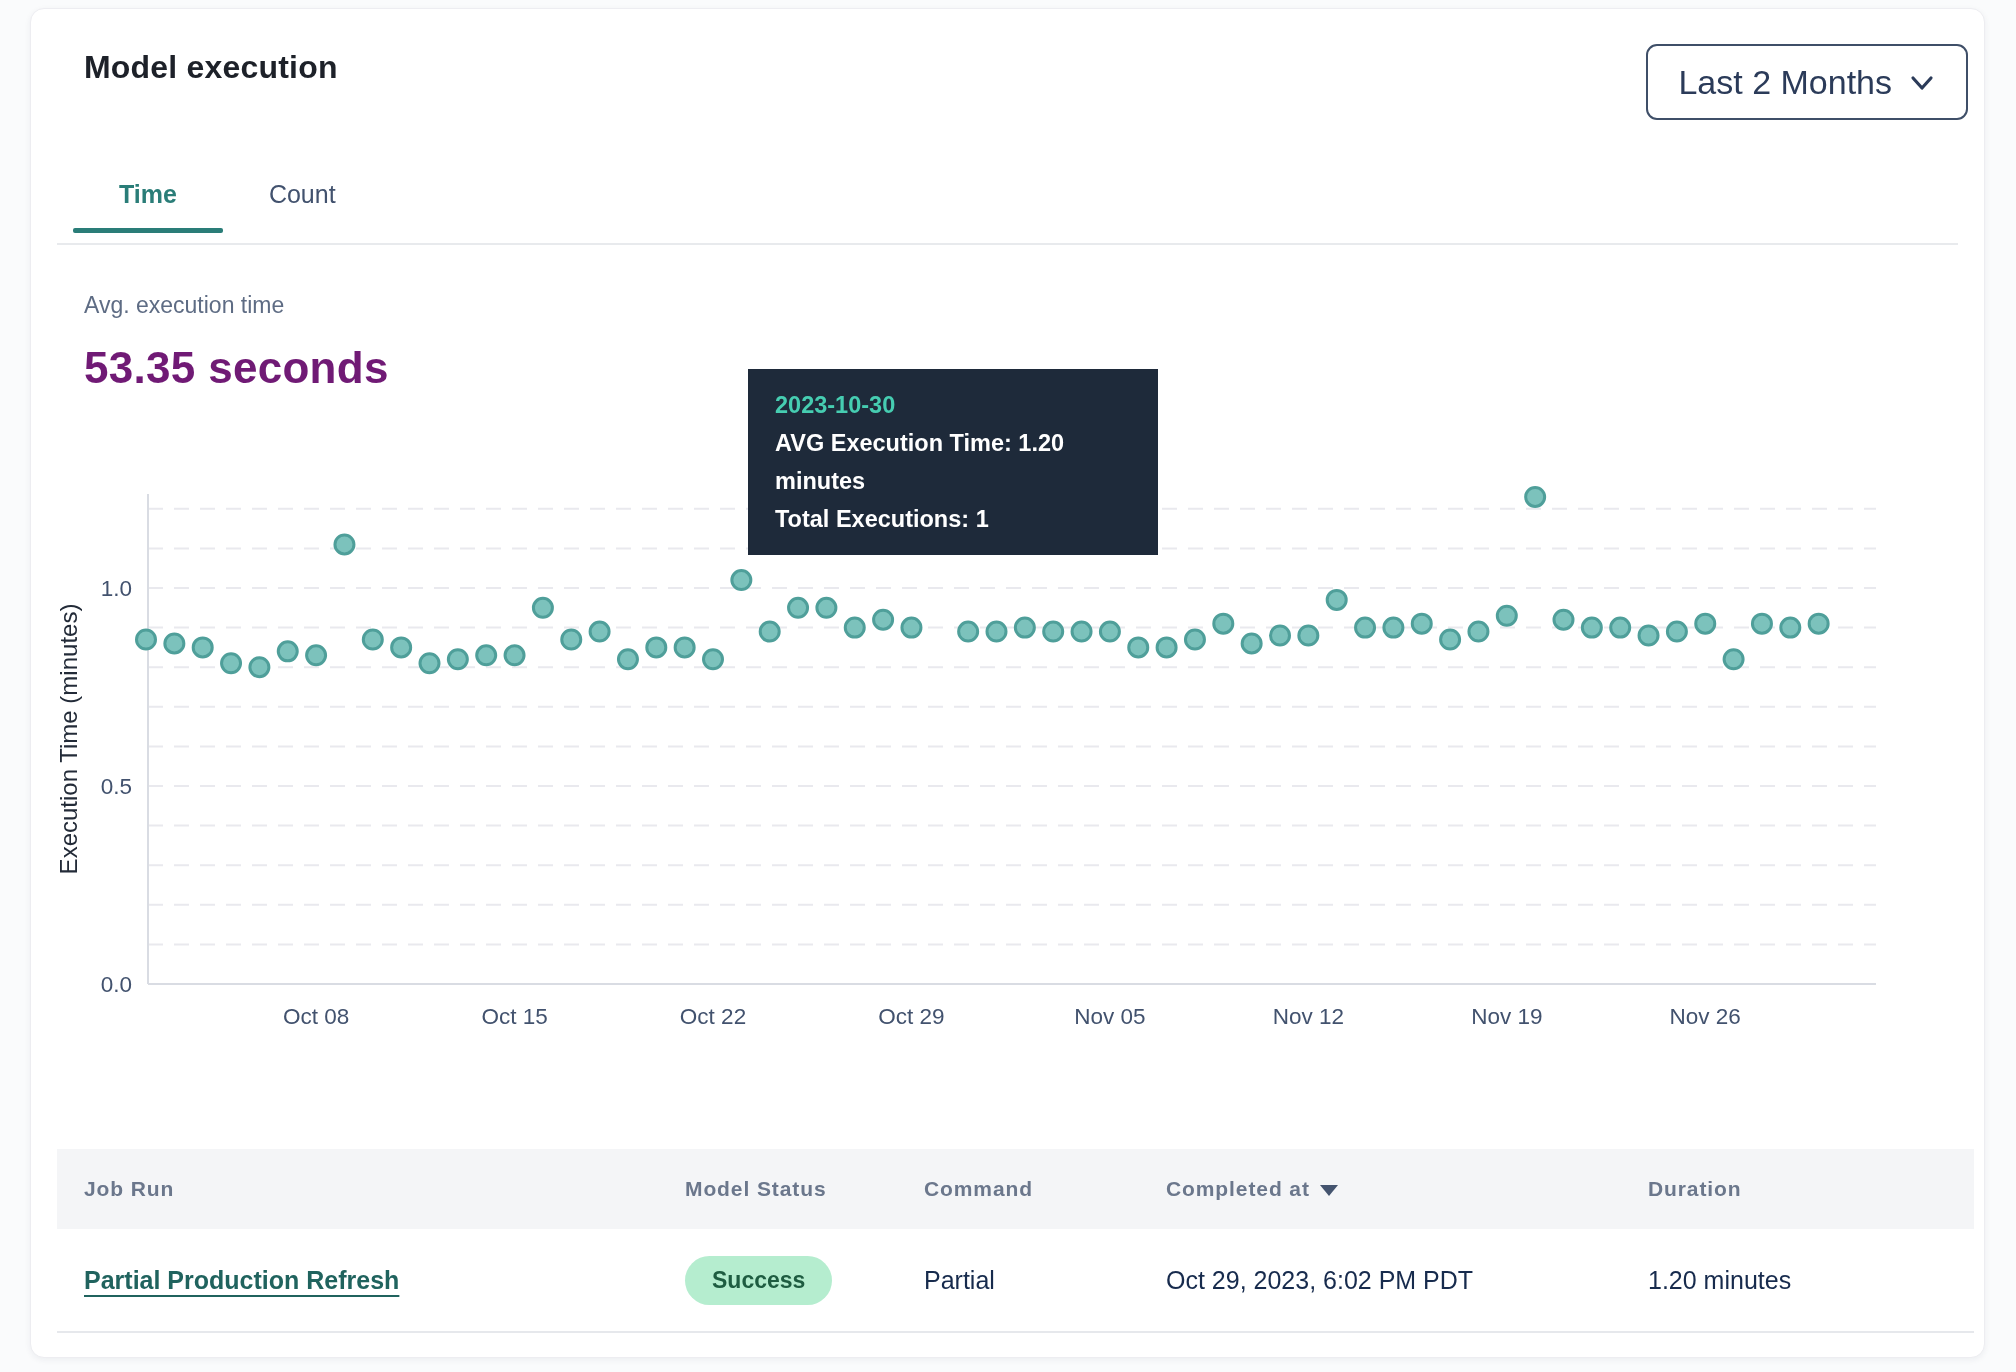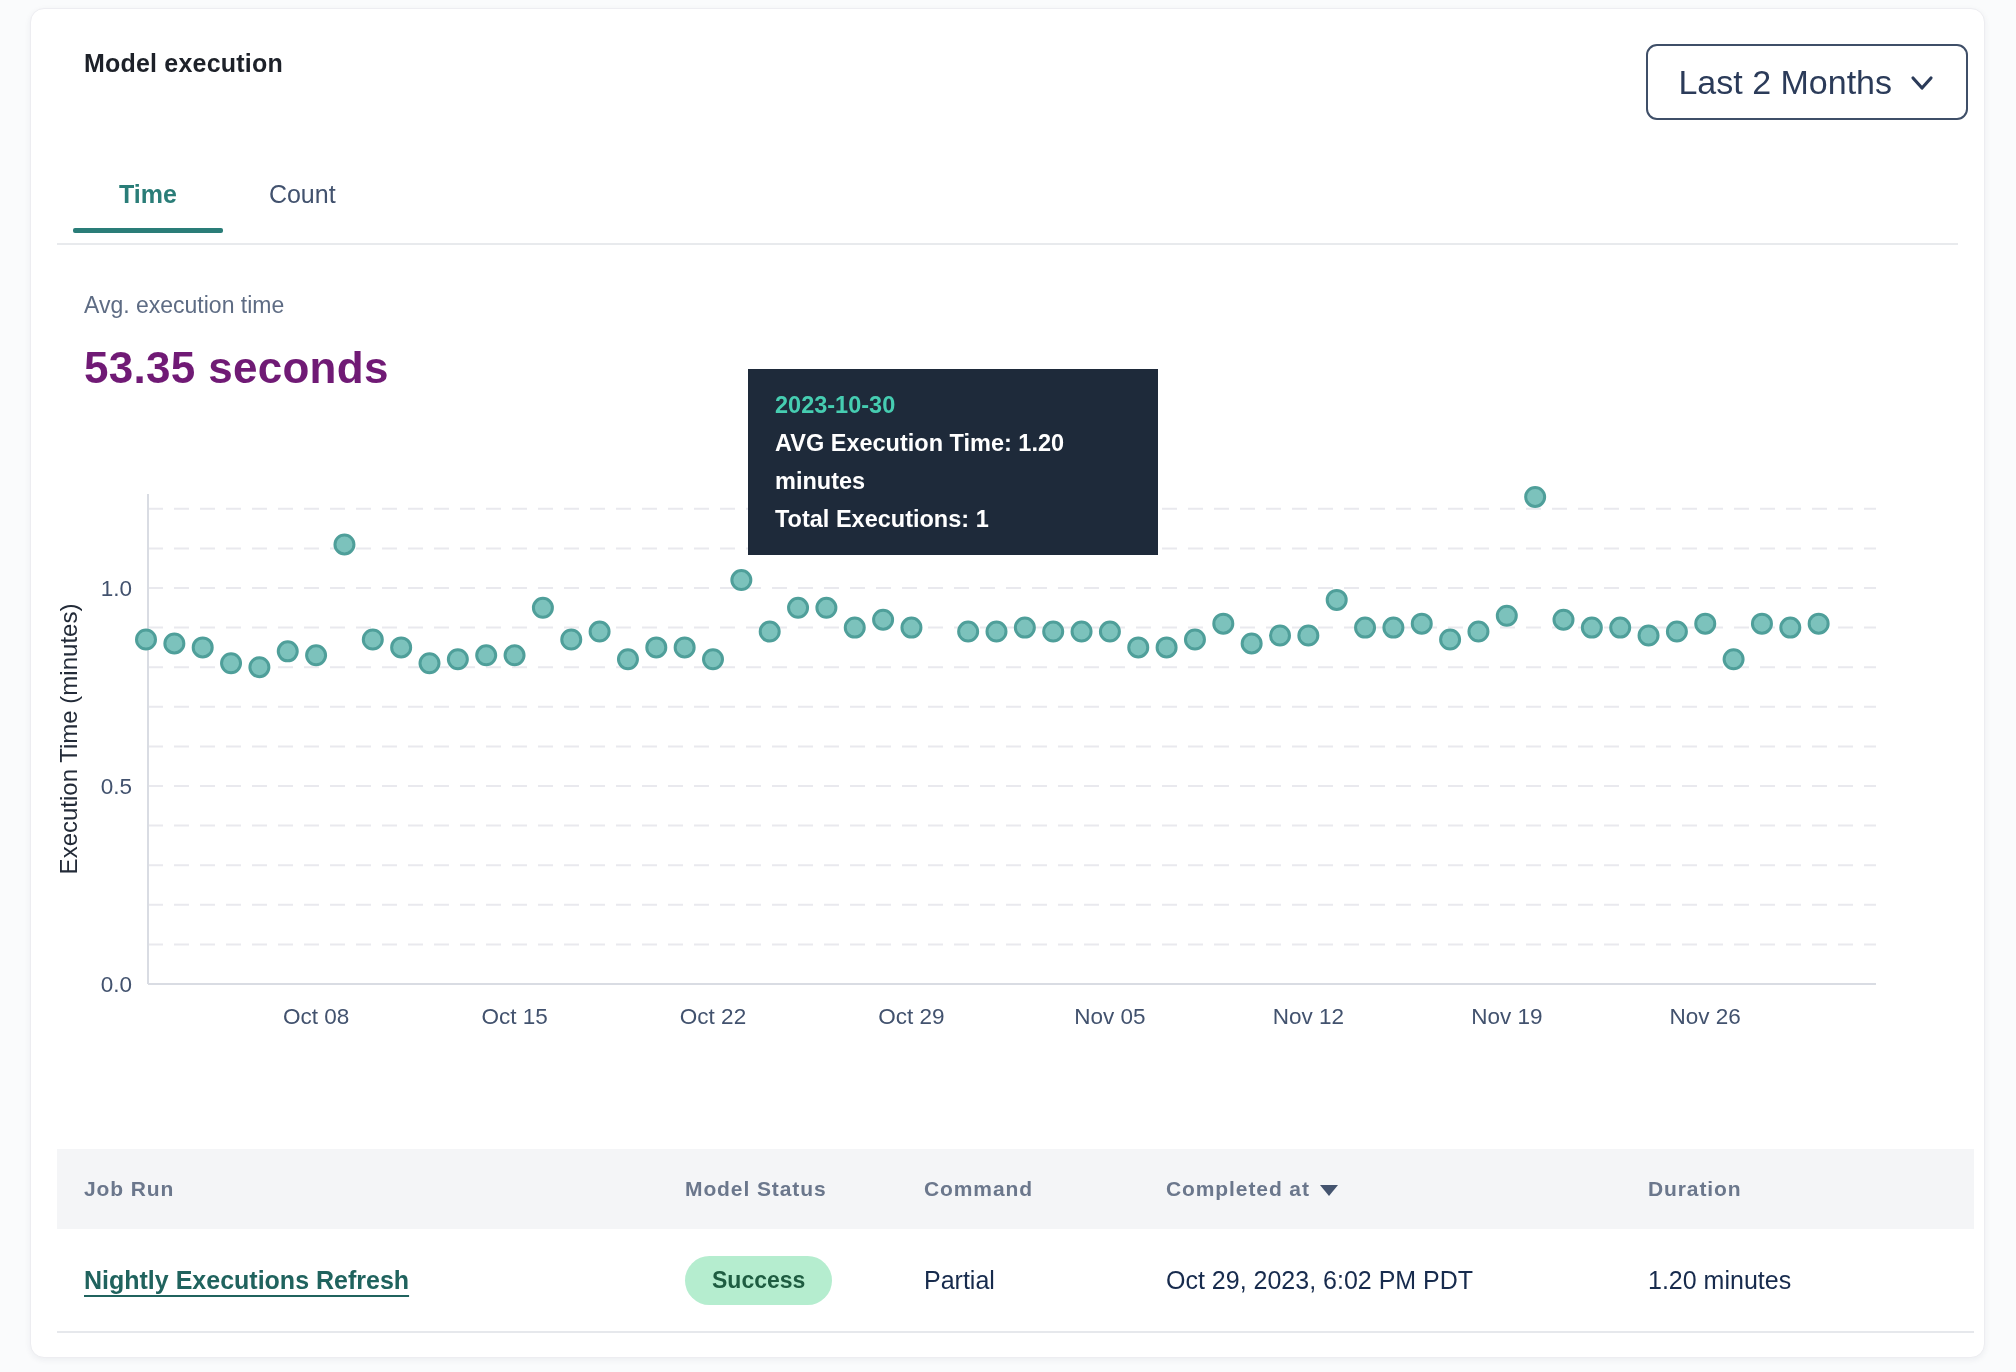--- a/index.html
+++ b/index.html
@@ -9,21 +9,21 @@
     --badge-bg:#b5edcf; --badge-text:#1e5c41;
     --text-dark:#172b4d; --text-slate:#42526e; --text-gray:#5e6c84;
     --header-text:#6b778c; --grid:#e9e9ee; --axis:#d9dce3;
     --header-bg:#f4f5f7; --border:#e6e8ec;
   }
   *{margin:0;padding:0;box-sizing:border-box;}
   html,body{width:2016px;height:1372px;overflow:hidden;}
   body{background:#fafbfc;font-family:"Liberation Sans",sans-serif;color:var(--text-dark);}
   .card{position:absolute;left:30px;top:8px;width:1955px;height:1350px;background:#fff;
         border:1px solid #ededf1;border-radius:14px;box-shadow:0 2px 6px rgba(9,30,66,0.06);}
-  .page-title{position:absolute;left:53px;top:40px;font-size:25px;font-weight:700;color:#1d2129;letter-spacing:.2px;}
+  .page-title{position:absolute;left:53px;top:40px;font-size:32px;font-weight:700;color:#1d2129;letter-spacing:.2px;}
   .range-select{position:absolute;top:35px;right:16px;height:76px;min-width:272px;background:#fff;
         border:2px solid #3f4f68;border-radius:11px;display:flex;align-items:center;justify-content:center;
         gap:16px;padding:0 30px;font-family:inherit;font-size:34px;color:#2b3b59;font-weight:400;cursor:pointer;}
   .chev{display:inline-block;margin-top:3px;}
   .tabs{position:absolute;left:26px;right:26px;top:158px;height:78px;display:flex;align-items:center;
         border-bottom:2px solid #e8eaed;padding-left:16px;}
   .tab{padding:0 46px 22px 46px;font-size:25px;color:var(--text-slate);cursor:pointer;position:relative;}
   .tab.active{color:var(--accent-teal);font-weight:700;}
   .tab.active::after{content:"";position:absolute;left:0;right:0;bottom:-2px;height:5px;background:var(--accent-teal);border-radius:2px;}
   .summary{position:absolute;left:53px;top:283px;}
@@ -181,21 +181,21 @@
       <div class="th">Job Run</div>
       <div class="th">Model Status</div>
       <div class="th">Command</div>
       <div class="th">
         <span>Completed at</span>
         <span class="sort-caret"></span>
       </div>
       <div class="th">Duration</div>
     </div>
     <div class="trow">
-      <div class="td"><span class="job-link">Nightly Executions Refresh</span></div>
+      <div class="td"><span class="job-link">Partial Production Refresh</span></div>
       <div class="td"><span class="badge">Success</span></div>
       <div class="td">Partial</div>
       <div class="td">Oct 29, 2023, 6:02 PM PDT</div>
       <div class="td">1.20 minutes</div>
     </div>
   </div>
 
 </div>
 
 </body></html>

